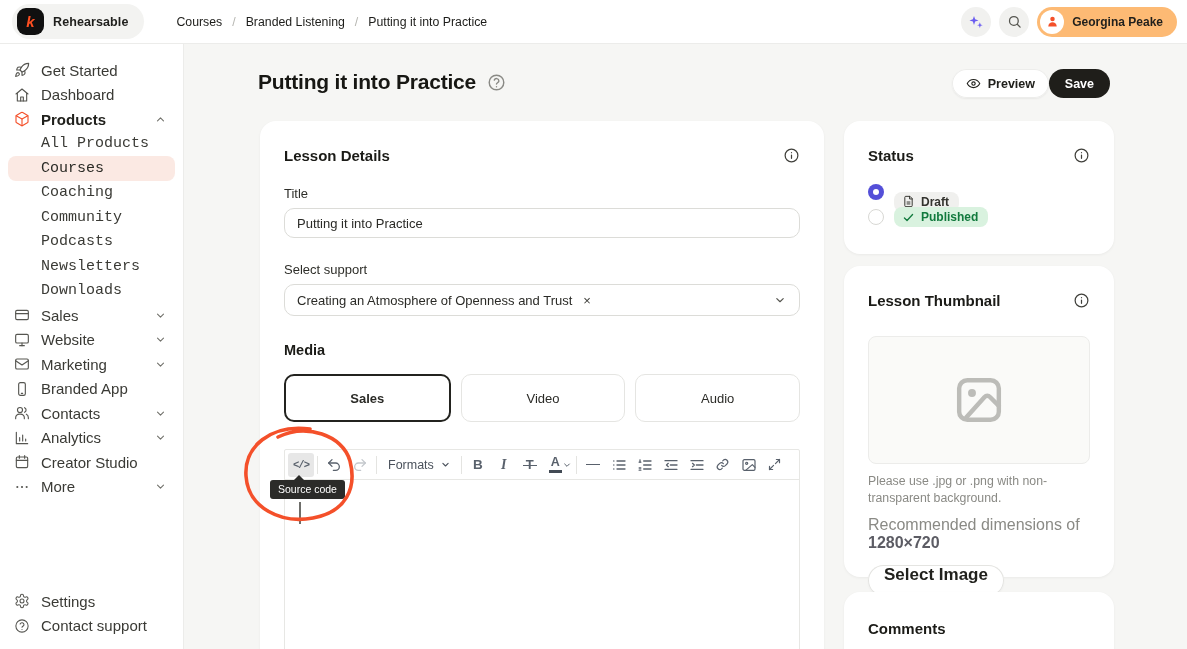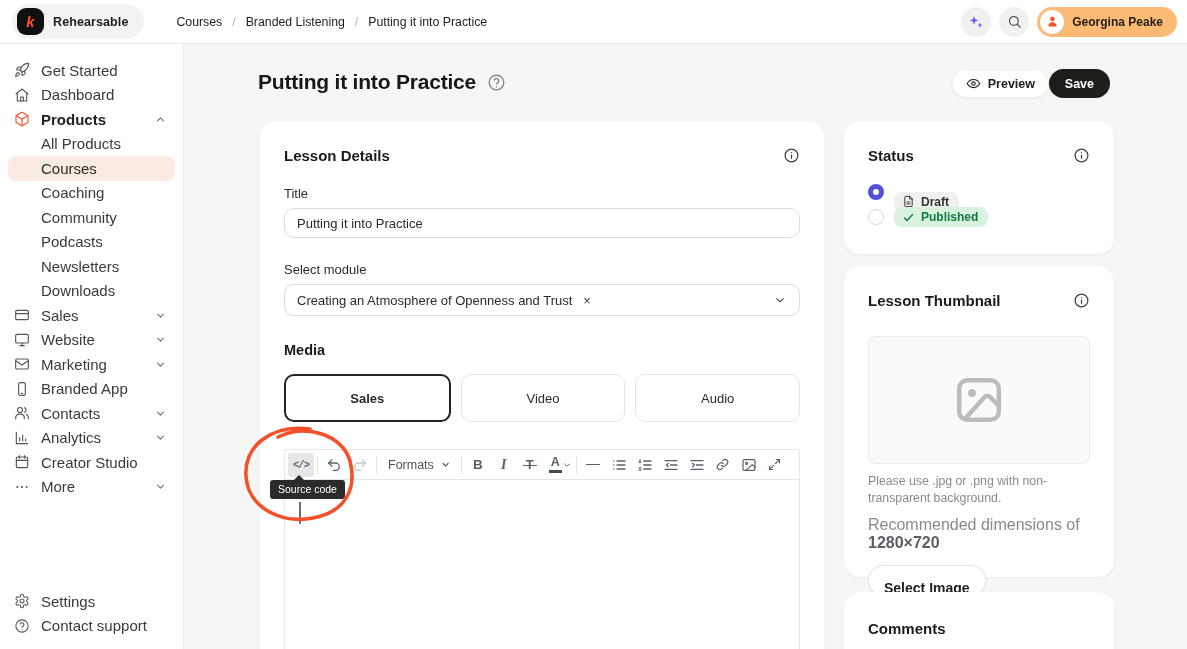--- a/index.html
+++ b/index.html
@@ -23,21 +23,21 @@
   .user-pill b { font-size:12px; }
 
   
   .sidebar { position:absolute; left:0; top:44px; width:184px; bottom:0; background:#fff; border-right:1px solid #ececea; z-index:4; }
   .sb-nav { padding-top:14px; }
   .sb-item { height:24.5px; display:flex; align-items:center; margin:0 8px; padding:0 8px 0 6px; border-radius:8px; cursor:pointer; font-size:15px; color:#3a3a35; }
   .sb-item .ic { width:16px; height:16px; margin-right:11px; color:#56565१; color:#565651; flex:none; }
   .sb-item .lbl { flex:1; white-space:nowrap; }
   .sb-item .chev { width:13px; height:13px; color:#70706a; flex:none; }
   .sb-item.parent-open .lbl { font-weight:700; color:#21211d; }
-  .sb-item.child { padding-left:33px; }
+  .sb-item.child { padding-left:33px;font-family:Liberation Mono, monospace; }
   .sb-item.active { background:#fbe9e3; color:#2a2a25; }
   .sb-footer { position:absolute; left:0; bottom:11px; width:100%; }
 
   
   .main { position:absolute; left:184px; top:44px; right:0; bottom:0; background:#f6f6f4; }
   .page-title-row { position:absolute; left:74px; top:26px; display:flex; align-items:center; gap:11px; }
   .page-title { font-size:21px; font-weight:800; color:#171713; letter-spacing:-.2px; }
   .btn-preview { position:absolute; top:25px; right:138px; height:29px; background:#fff; border-radius:999px; display:flex; align-items:center; gap:7px; padding:0 14px; font-size:12.5px; font-weight:600; color:#21211d; box-shadow:0 1px 2px rgba(0,0,0,.06), inset 0 0 0 1px #ededeb; cursor:pointer; }
   .btn-save { position:absolute; top:25px; right:77px; height:29px; background:#1f1e1a; border-radius:999px; display:flex; align-items:center; padding:0 16px; font-size:12.5px; font-weight:600; color:#fff; cursor:pointer; }
 
@@ -95,21 +95,21 @@
   .radio.checked:after { content:""; position:absolute; left:5px; top:5px; width:6px; height:6px; border-radius:50%; background:#fff; }
   .badge { display:flex; align-items:center; gap:6px; border-radius:8px; padding:3px 10px 3px 8px; font-size:12px; font-weight:600; }
   .badge-draft { background:#f0f0ee; color:#33332e;margin-top:19px; }
   .badge-pub { background:#d9f2df; color:#117a3d; }
 
   .thumb-card { left:660px; top:222px; width:270px; height:311px; padding:26px 24px; }
   .thumb-ph { margin-top:27px; height:128px; background:#fafaf8; border:1px solid #ececea; border-radius:8px; display:flex; align-items:center; justify-content:center; cursor:pointer; }
   .thumb-hint { margin-top:9px; font-size:12.3px; line-height:1.42; color:#8a8a85; }
   .thumb-dims { margin-top:8px; font-size:16px; color:#8a8a85; }
   .thumb-dims b { color:#5c5c64; font-weight:600; }
-  .btn-select-img { margin-top:13px; display:inline-flex; align-items:flex-end; height:31px; padding:0 16px; border-radius:999px; background:#fff; box-shadow:inset 0 0 0 1px #e4e4e1, 0 1px 2px rgba(0,0,0,.04); font-size:14px; font-weight:700; color:#21211d; cursor:pointer; }
+  .btn-select-img { margin-top:13px; display:inline-flex; align-items:flex-start; height:31px; padding:0 16px; border-radius:999px; background:#fff; box-shadow:inset 0 0 0 1px #e4e4e1, 0 1px 2px rgba(0,0,0,.04); font-size:17px; font-weight:700; color:#21211d; cursor:pointer; }
 
   .comments-card { left:660px; top:548px; width:270px; height:130px; padding:28px 24px; }
 </style>
 </head>
 <body>
 
 <div class="topbar">
   <div class="logo-pill">
     <div class="logo-mark">
         <span>k</span>
@@ -329,21 +329,21 @@
           <circle cx="12" cy="12" r="9"></circle>
           <path d="M12 8h.01"></path>
           <path d="M12 11.3V16"></path>
         </svg>
     </div>
     <div class="field-label">Title</div>
     <div class="text-input">
         <span>Putting it into Practice</span>
       </div>
 
-    <div class="field-label mt24">Select module</div>
+    <div class="field-label mt24">Select support</div>
     <div class="select-box">
       <span class="chip-text">Creating an Atmosphere of Openness and Trust</span>
       <span class="chip-x">×</span>
       <svg class="chev" viewBox="0 0 24 24" fill="none" stroke="currentColor" stroke-width="2" stroke-linecap="round" stroke-linejoin="round">
           <path d="M6.5 9.5 12 15l5.5-5.5"></path>
         </svg>
     </div>
 
     <div class="media-label">Media</div>
     <div class="media-row">

